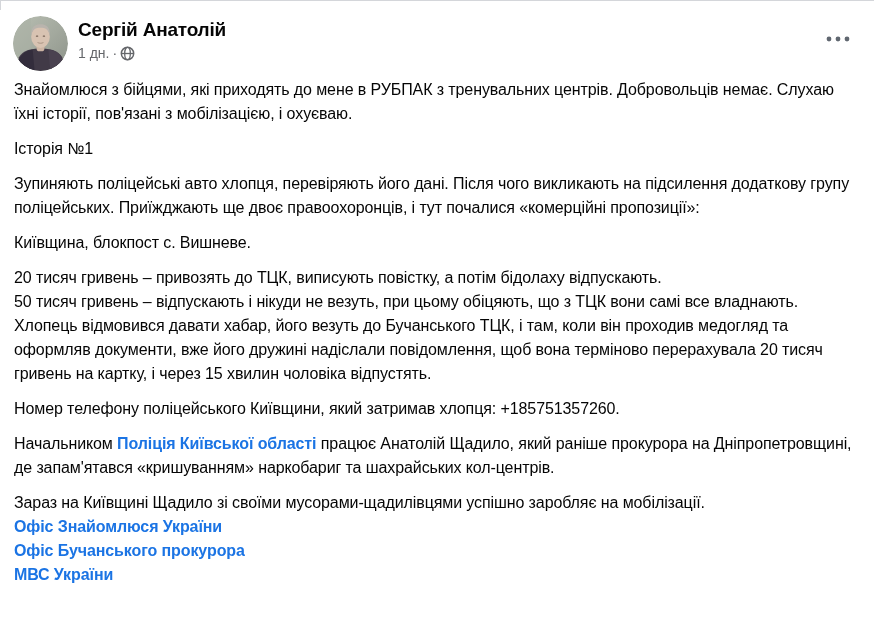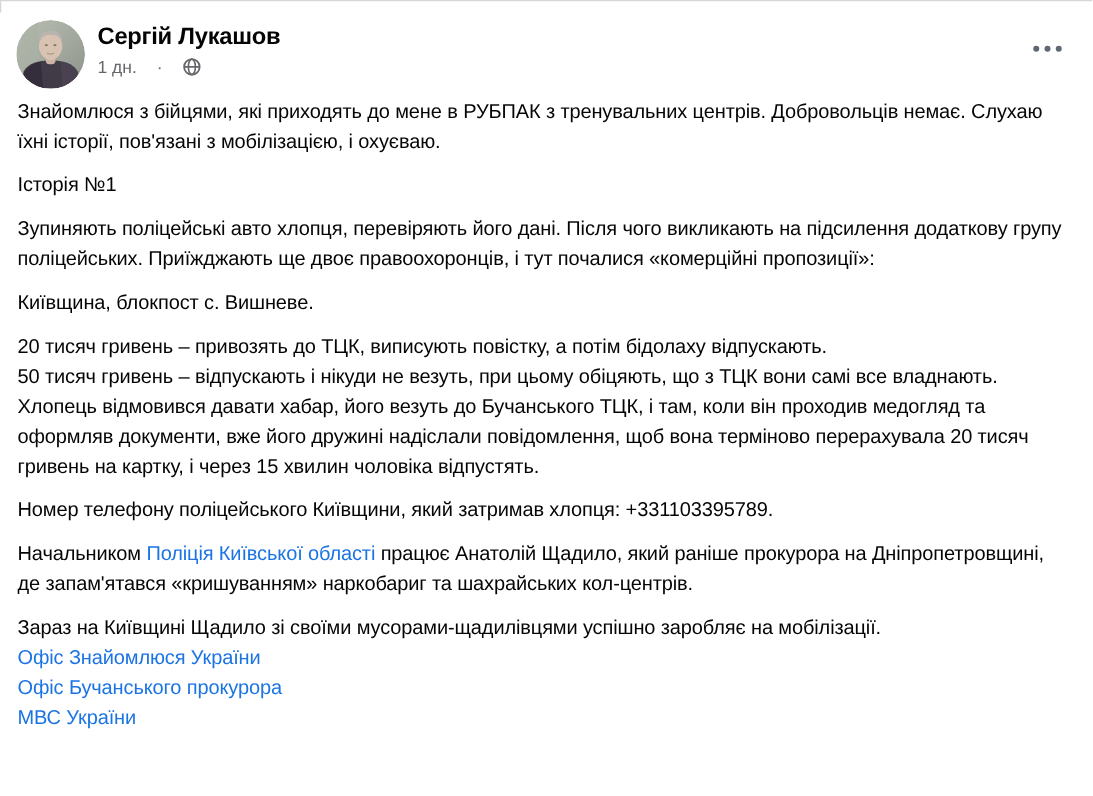--- a/index.html
+++ b/index.html
@@ -36,41 +36,41 @@
     width:55px;height:55px;border-radius:50%;
     overflow:hidden;flex:0 0 55px;
   }
   .avatar svg{display:block;width:55px;height:55px;}
   .header-text{margin-left:10px;padding-top:2px;}
   .author-name{
     font-size:19px;font-weight:700;color:var(--text);
     letter-spacing:-0.2px;line-height:24px;cursor:pointer;
   }
   .post-meta{
-    display:flex;align-items:center;gap:16px;
+    display:flex;align-items:center;gap:3px;
     font-size:14px;color:var(--muted);line-height:18px;margin-top:2px;
   }
   .globe{width:15px;height:15px;display:inline-block;}
   .menu-button{
     position:absolute;top:26px;right:18px;
     width:36px;height:24px;
     display:flex;align-items:center;justify-content:center;
     cursor:pointer;border-radius:6px;
   }
   .menu-button svg{display:block;}
   
   .post-content{
     padding:7px 20px 0 14px;
     font-size:16px;line-height:24px;color:var(--text);
     letter-spacing:-0.1px;
   }
   .block{margin:11px 0 0 0;}
   .block:first-child{margin-top:0;}
   a.plink{
-    color:var(--link);font-weight:400;text-decoration:none;cursor:pointer;
+    color:var(--link);font-weight:700;text-decoration:none;cursor:pointer;
   }
 </style>
 </head>
 <body>
 
 <div class="post-card">
   <div class="corner-notch"></div>
 
   <div class="post-header">
     <div class="avatar">
@@ -99,21 +99,21 @@
 
           <path d="M18.5 20 C18 11 23 8.5 28 8.5 C33 8.5 38 11 37.5 20 C36 13.5 33 12 28 12 C23 12 20 13.5 18.5 20 Z" fill="#b9b4ad"></path>
 
           <ellipse cx="24.5" cy="20.5" rx="1.3" ry="0.9" fill="#8d7a6c"></ellipse>
           <ellipse cx="31.5" cy="20.5" rx="1.3" ry="0.9" fill="#8d7a6c"></ellipse>
           <path d="M25 27 C27 28 29 28 31 27" stroke="#a08a79" stroke-width="0.8" fill="none"></path>
         </g>
       </svg>
     </div>
     <div class="header-text">
-      <div class="author-name">Сергій Лукашов</div>
+      <div class="author-name">Сергій Анатолій</div>
       <div class="post-meta">
         <span>1 дн.</span>
         <span>·</span>
         <span class="globe">
           <svg viewBox="0 0 16 16" width="15" height="15">
             <circle cx="8" cy="8" r="6.6" fill="none" stroke="#65676b" stroke-width="1.6"></circle>
             <line x1="1.4" y1="8" x2="14.6" y2="8" stroke="#65676b" stroke-width="1.4"></line>
             <ellipse cx="8" cy="8" rx="3" ry="6.6" fill="none" stroke="#65676b" stroke-width="1.4"></ellipse>
           </svg>
         </span>
@@ -128,17 +128,17 @@
       <circle cx="21" cy="3" r="2.4" fill="#606770"></circle>
     </svg>
   </div>
 
   <div class="post-content">
       <div class="block"><span>Знайомлюся з бійцями, які приходять до мене в РУБПАК з тренувальних центрів. Добровольців немає. Слухаю їхні історії, пов'язані з мобілізацією, і охуєваю.</span></div>
       <div class="block"><span>Історія №1</span></div>
       <div class="block"><span>Зупиняють поліцейські авто хлопця, перевіряють його дані. Після чого викликають на підсилення додаткову групу поліцейських. Приїжджають ще двоє правоохоронців, і тут почалися «комерційні пропозиції»:</span></div>
       <div class="block"><span>Київщина, блокпост с. Вишневе.</span></div>
       <div class="block"><span>20 тисяч гривень – привозять до ТЦК, виписують повістку, а потім бідолаху відпускають.</span><br><span>50 тисяч гривень – відпускають і нікуди не везуть, при цьому обіцяють, що з ТЦК вони самі все владнають.</span><br><span>Хлопець відмовився давати хабар, його везуть до Бучанського ТЦК, і там, коли він проходив медогляд та оформляв документи, вже його дружині надіслали повідомлення, щоб вона терміново перерахувала 20 тисяч гривень на картку, і через 15 хвилин чоловіка відпустять.</span></div>
-      <div class="block"><span>Номер телефону поліцейського Київщини, який затримав хлопця: +331103395789.</span></div>
+      <div class="block"><span>Номер телефону поліцейського Київщини, який затримав хлопця: +185751357260.</span></div>
       <div class="block"><span>Начальником </span><a class="plink" href="#">Поліція Київської області</a><span> працює Анатолій Щадило, який раніше прокурора на Дніпропетровщині, де запам'ятався «кришуванням» наркобариг та шахрайських кол-центрів.</span></div>
       <div class="block"><span>Зараз на Київщині Щадило зі своїми мусорами-щадилівцями успішно заробляє на мобілізації.</span><br><a class="plink" href="#">Офіс Знайомлюся України</a><br><a class="plink" href="#">Офіс Бучанського прокурора</a><br><a class="plink" href="#">МВС України</a></div>
     </div>
 </div>
 
 </body></html>

